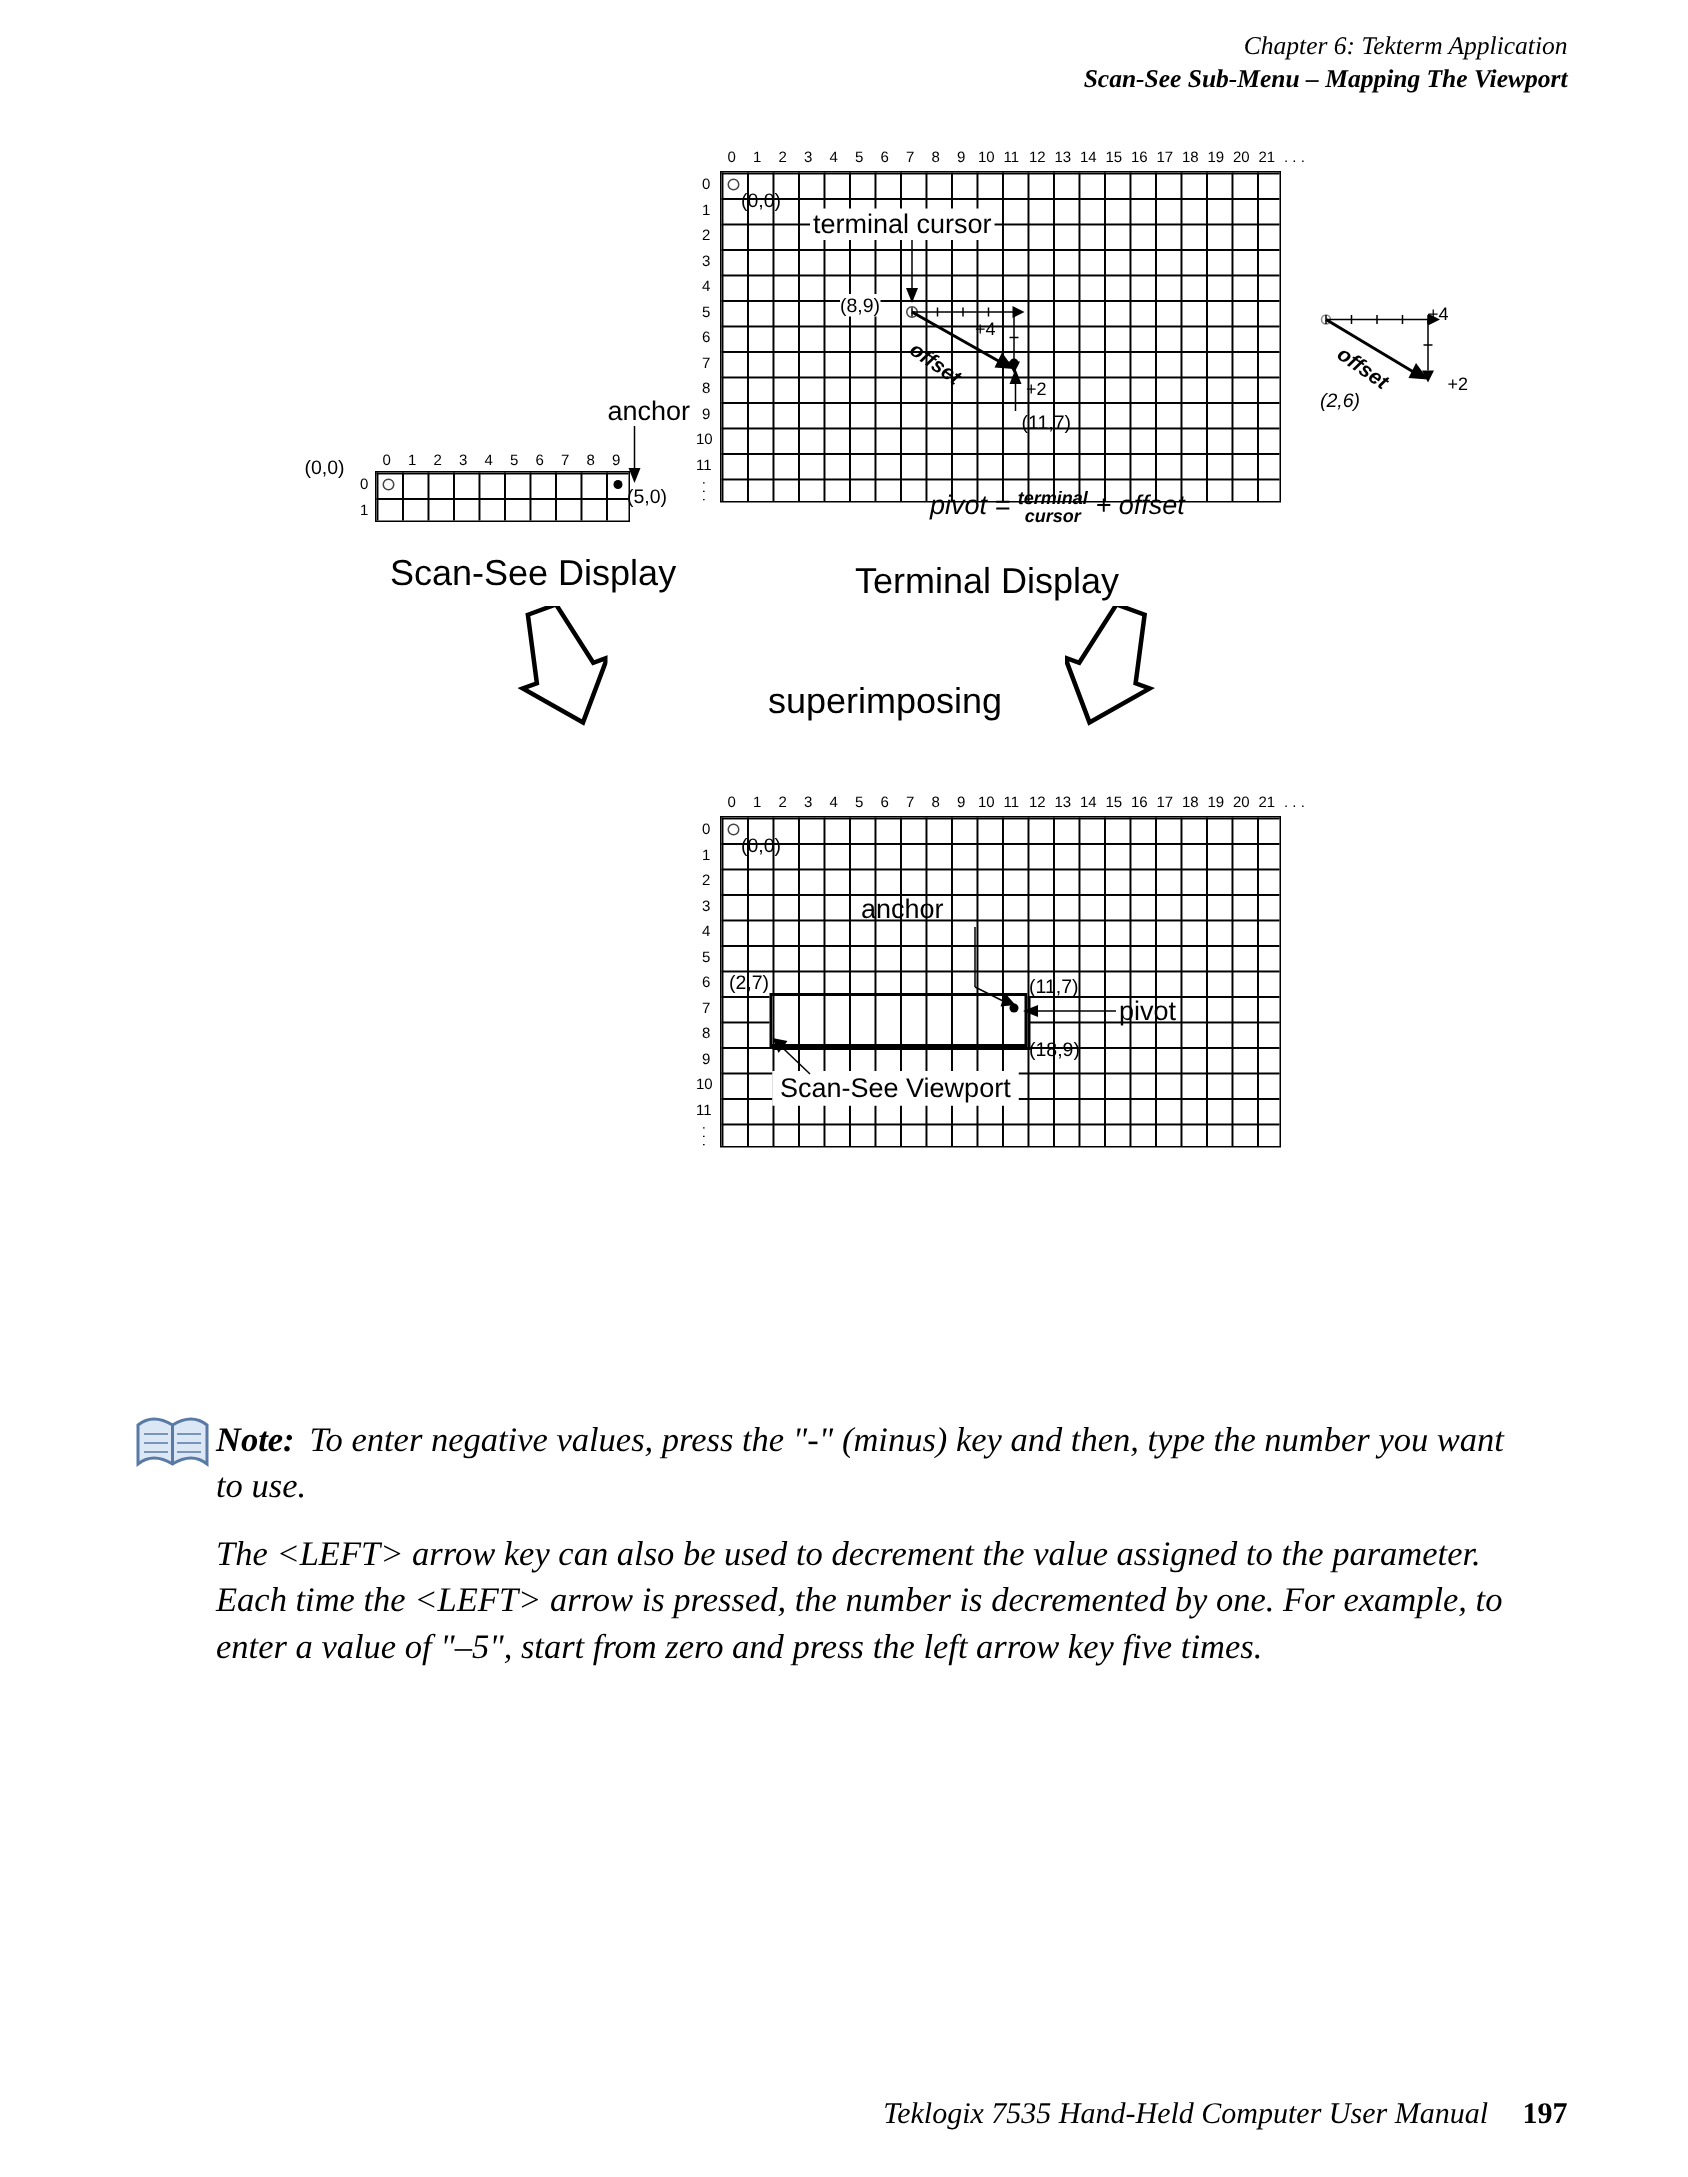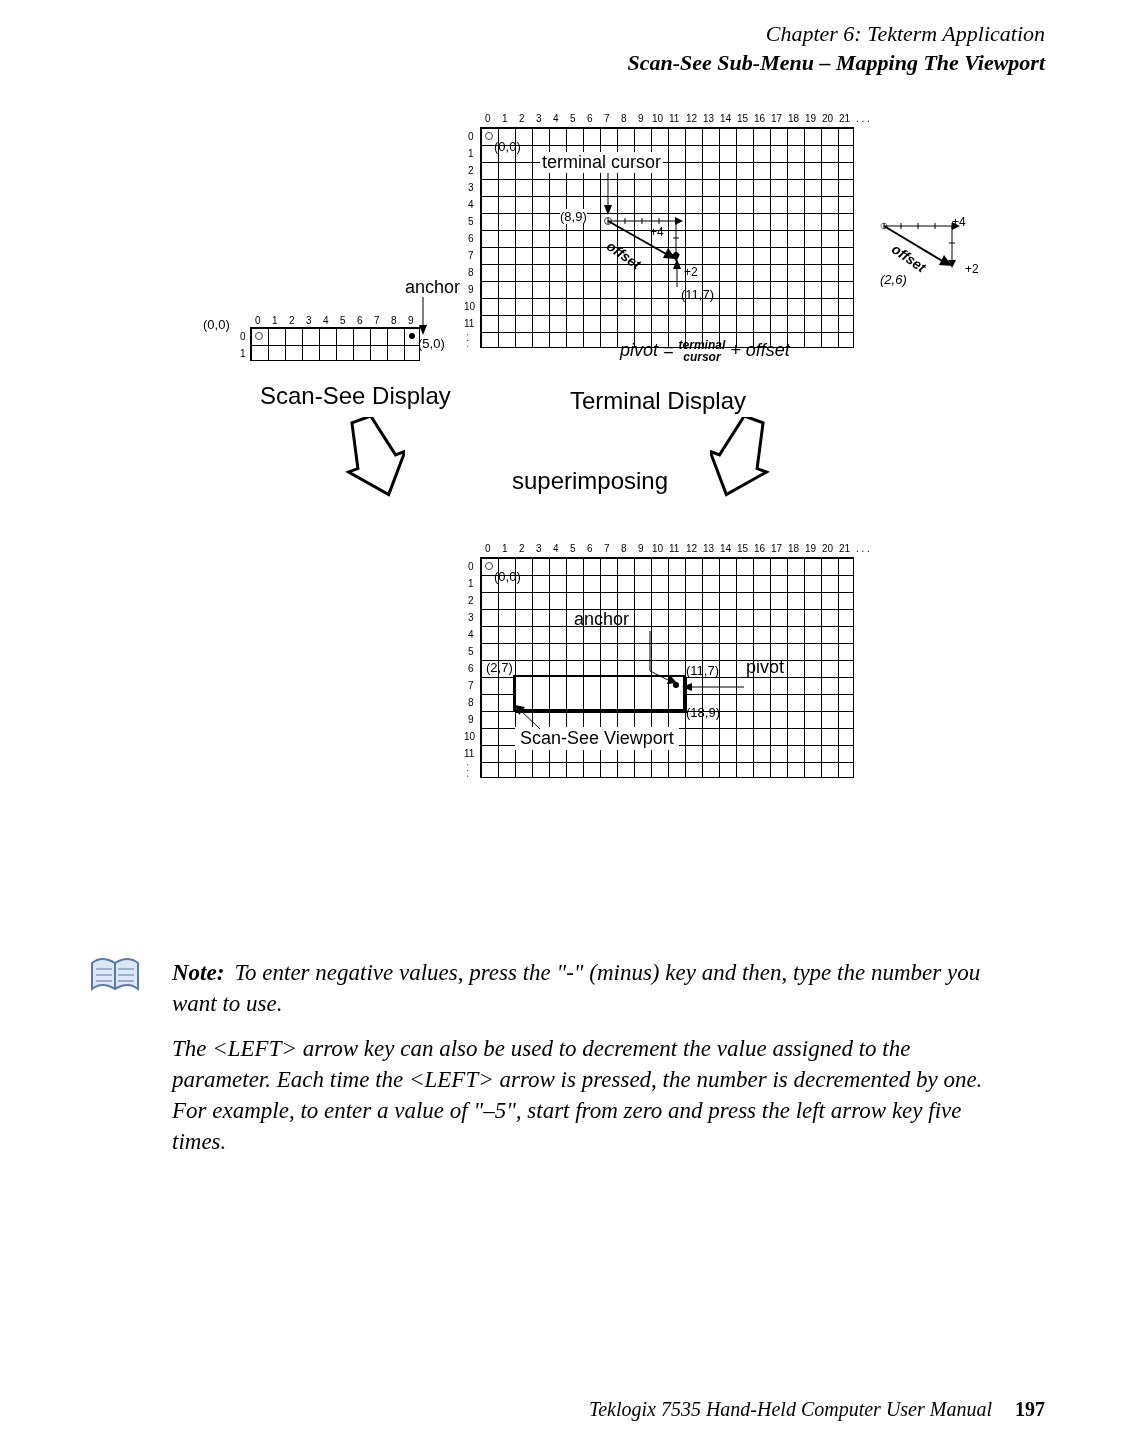--- a/index.html
+++ b/index.html
@@ -15,21 +15,21 @@
   }
   .page {
     padding: 20px 80px 40px 80px;
     box-sizing: border-box;
     position: relative;
     height: 100%;
   }
   .header {
     text-align: right;
     font-style: italic;
-    font-size: 22px;
+    font-size: 17px;
     line-height: 1.3;
   }
   .header .line1 { font-weight: normal; }
   .header .line2 { font-weight: bold; }
   .figure-area {
     position: relative;
     width: 100%;
     height: 850px;
     margin-top: 10px;
   }
@@ -40,21 +40,21 @@
     font-style: italic;
     font-size: 20px;
   }
   .footer .pg {
     font-weight: bold;
     font-style: normal;
     margin-left: 18px;
   }
   .note-block {
     display: flex;
-    gap: 32px;
+    gap: 4px;
     margin-top: 20px;
     font-size: 23px;
     line-height: 1.35;
     font-style: italic;
     padding-left: 10px;
     padding-right: 40px;
   }
   .note-icon {
     flex: none;
     width: 50px;
@@ -385,21 +385,21 @@
     <div class="coord" style="left:606px; top:576px;">(11,7)</div>
     <div class="coord" style="left:606px; top:618px;">(18,9)</div>
 
     <div class="fig-label" style="left:494px; top:522px;">anchor</div>
     <svg class="svg-abs" style="left:565px; top:544px;" width="40" height="52">
       <line x1="5" y1="0" x2="5" y2="40" stroke="#000"></line>
       <line x1="5" y1="40" x2="25" y2="50" stroke="#000"></line>
       <polygon points="32,52 22,53 25,44" fill="#000"></polygon>
     </svg>
 
-    <div class="fig-label" style="left:666px; top:570px;">pivot</div>
+    <div class="fig-label" style="left:666px; top:590px;">pivot</div>
     <svg class="svg-abs" style="left:602px; top:595px;" width="62" height="10">
       <line x1="62" y1="5" x2="10" y2="5" stroke="#000"></line>
       <polygon points="0,5 10,1 10,9" fill="#000"></polygon>
     </svg>
 
     <div class="fig-label" style="left:435px; top:640px; background:#fff; padding:0 4px; border:1px solid #fff;">Scan-See Viewport</div>
     <svg class="svg-abs" style="left:435px; top:618px;" width="30" height="24">
       <line x1="25" y1="24" x2="3" y2="3" stroke="#000"></line>
       <polygon points="0,0 10,2 4,10" fill="#000"></polygon>
     </svg>

